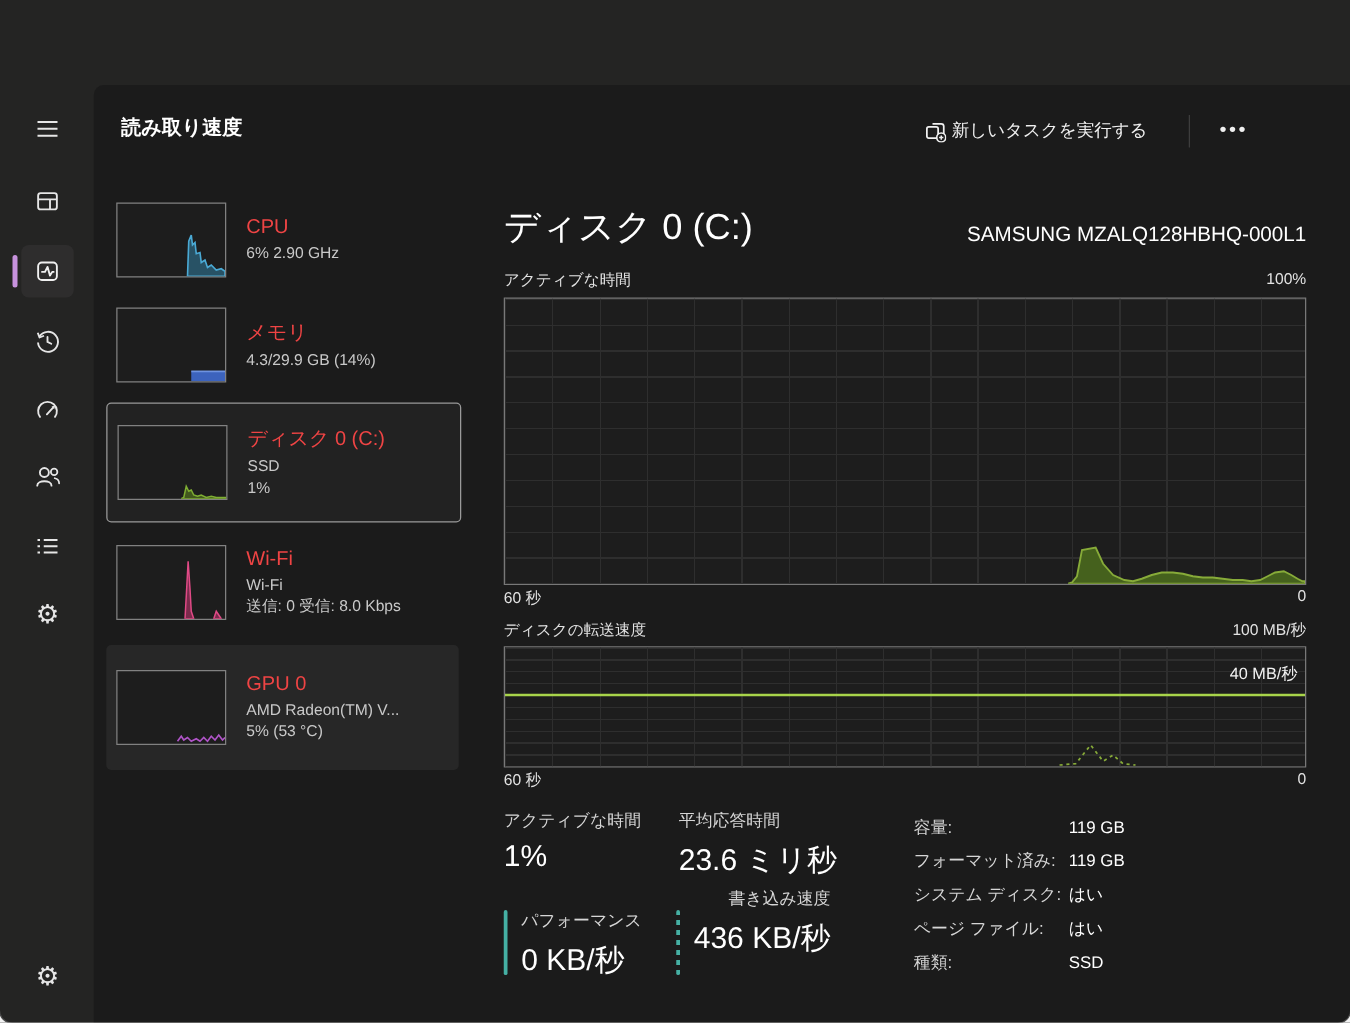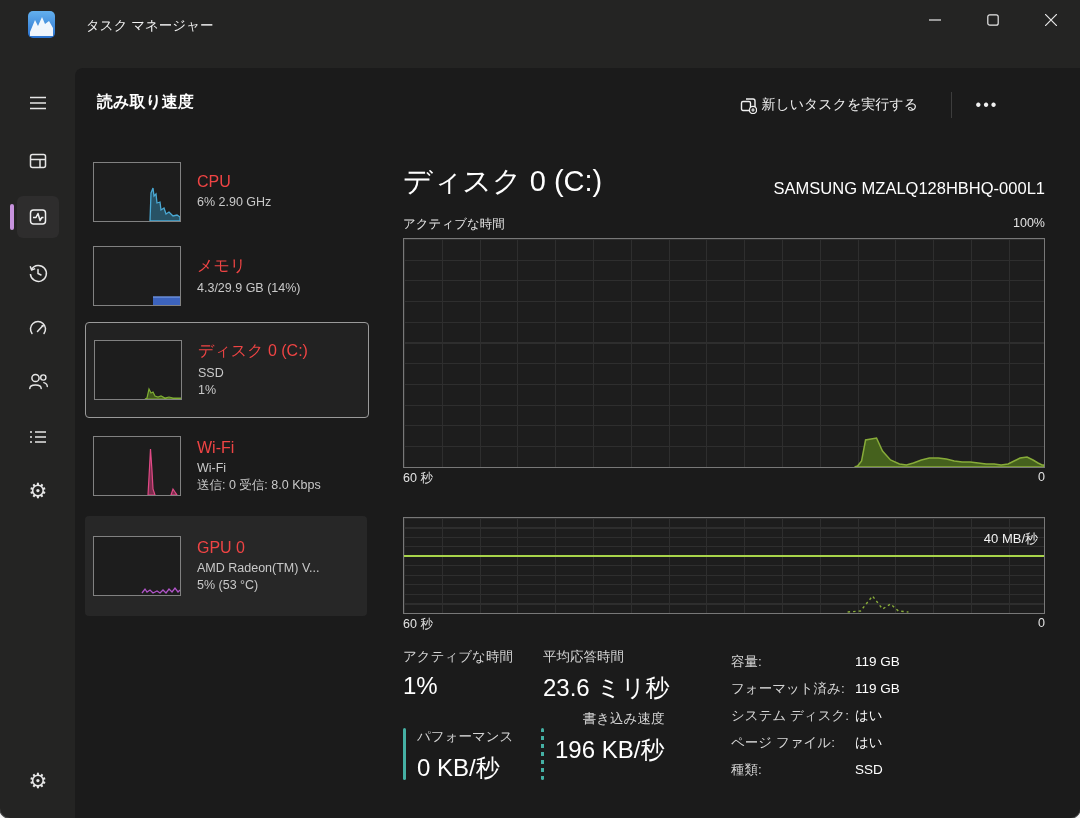--- a/index.html
+++ b/index.html
@@ -68,45 +68,20 @@
   .detail-row{display:flex;}
   .detail-row .dl{width:124px;color:#d6d6d6;}
   .detail-row .dv{color:#ffffff;}
   svg{display:block;}
 </style>
 </head>
 <body>
 
 <div class="window">
 
-  <div class="titlebar">
-    <div class="app-icon">
-      <svg width="27" height="27" viewBox="0 0 27 27">
-        <path d="M2,21 L7,9 L10,15 L14,6 L17,13 L21,10 L25,17 L25,25 L2,25 Z" fill="rgba(255,255,255,0.92)"></path>
-      </svg>
-    </div>
-    <div class="app-title">タスク マネージャー</div>
-    <div class="win-controls">
-      <div class="win-btn">
-        <svg width="12" height="12" viewBox="0 0 12 12">
-            <line x1="0" y1="6" x2="12" y2="6" stroke="#e8e8e8" stroke-width="1.2"></line>
-          </svg>
-      </div>
-      <div class="win-btn">
-        <svg width="12" height="12" viewBox="0 0 12 12">
-            <rect x="0.8" y="0.8" width="10.4" height="10.4" rx="2" fill="none" stroke="#e8e8e8" stroke-width="1.2"></rect>
-          </svg>
-      </div>
-      <div class="win-btn">
-        <svg width="12" height="12" viewBox="0 0 12 12">
-            <path d="M0,0 L12,12 M12,0 L0,12" stroke="#e8e8e8" stroke-width="1.2"></path>
-          </svg>
-      </div>
-    </div>
-  </div>
 
   <div class="sidebar">
     <div class="side-btn" style="top:26px">
       <svg width="22" height="22" viewBox="0 0 22 22">
         <path d="M3,5.5 H19 M3,11 H19 M3,16.5 H19" stroke="#e6e6e6" stroke-width="1.6" fill="none"></path>
       </svg>
     </div>
     <div class="side-btn" style="top:84px">
       <svg width="22" height="22" viewBox="0 0 22 22">
         <rect x="3.5" y="4.5" width="15" height="13" rx="2" fill="none" stroke="#e6e6e6" stroke-width="1.5"></rect>
@@ -248,20 +223,24 @@
           <path d="M452,228 L455,227 L459,222 L463,201 L474,199 L480,212 L488,221 L497,225 L504,226
                    L511,224 L519,221 L527,219 L536,219 L544,220 L552,222 L560,223 L568,223 L576,224 L584,225 L592,225 L599,226
                    L606,225 L612,222 L618,219 L625,218 L631,221 L636,224 L640,226 L642,226 L642,228 Z" fill="#45611d" stroke="#87ab39" stroke-width="1.5"></path>
         </svg>
       </div>
       <div class="axis-row" style="top:402px">
         <span class="left">60 秒</span>
         <span class="right">0</span>
       </div>
 
+      <div class="axis-row" style="top:428px">
+        <span class="left">ディスクの転送速度</span>
+        <span class="right">100 MB/秒</span>
+      </div>
       <div class="chartbox" style="top:449px;height:95px">
         <div class="grid" style="--rowgap:9.5px"></div>
         <div class="marker-label">40 MB/秒</div>
         <div class="marker-line"></div>
         <svg class="chart-svg" viewBox="0 0 642 95" preserveAspectRatio="none">
           <polyline points="445,94 458,93 470,78 480,91 488,86 496,93 506,94" fill="none" stroke="#87ab39" stroke-width="1.4" stroke-dasharray="2.5,3"></polyline>
         </svg>
       </div>
       <div class="axis-row" style="top:548px">
         <span class="left">60 秒</span>
@@ -279,21 +258,21 @@
         </div>
 
         <div class="legend-bar" style="left:0;top:80px"></div>
         <div class="sv3">
           <div class="stat-label">パフォーマンス</div>
           <div class="stat-value">0 KB/秒</div>
         </div>
         <div class="legend-bar dotted" style="left:138px;top:80px"></div>
         <div class="sv4">
           <div class="stat-label">書き込み速度</div>
-          <div class="stat-value">196 KB/秒</div>
+          <div class="stat-value">436 KB/秒</div>
         </div>
 
         <div class="detail-grid">
           <div class="detail-row">
             <span class="dl">容量:</span>
             <span class="dv">119 GB</span>
           </div>
           <div class="detail-row">
             <span class="dl">フォーマット済み:</span>
             <span class="dv">119 GB</span>

